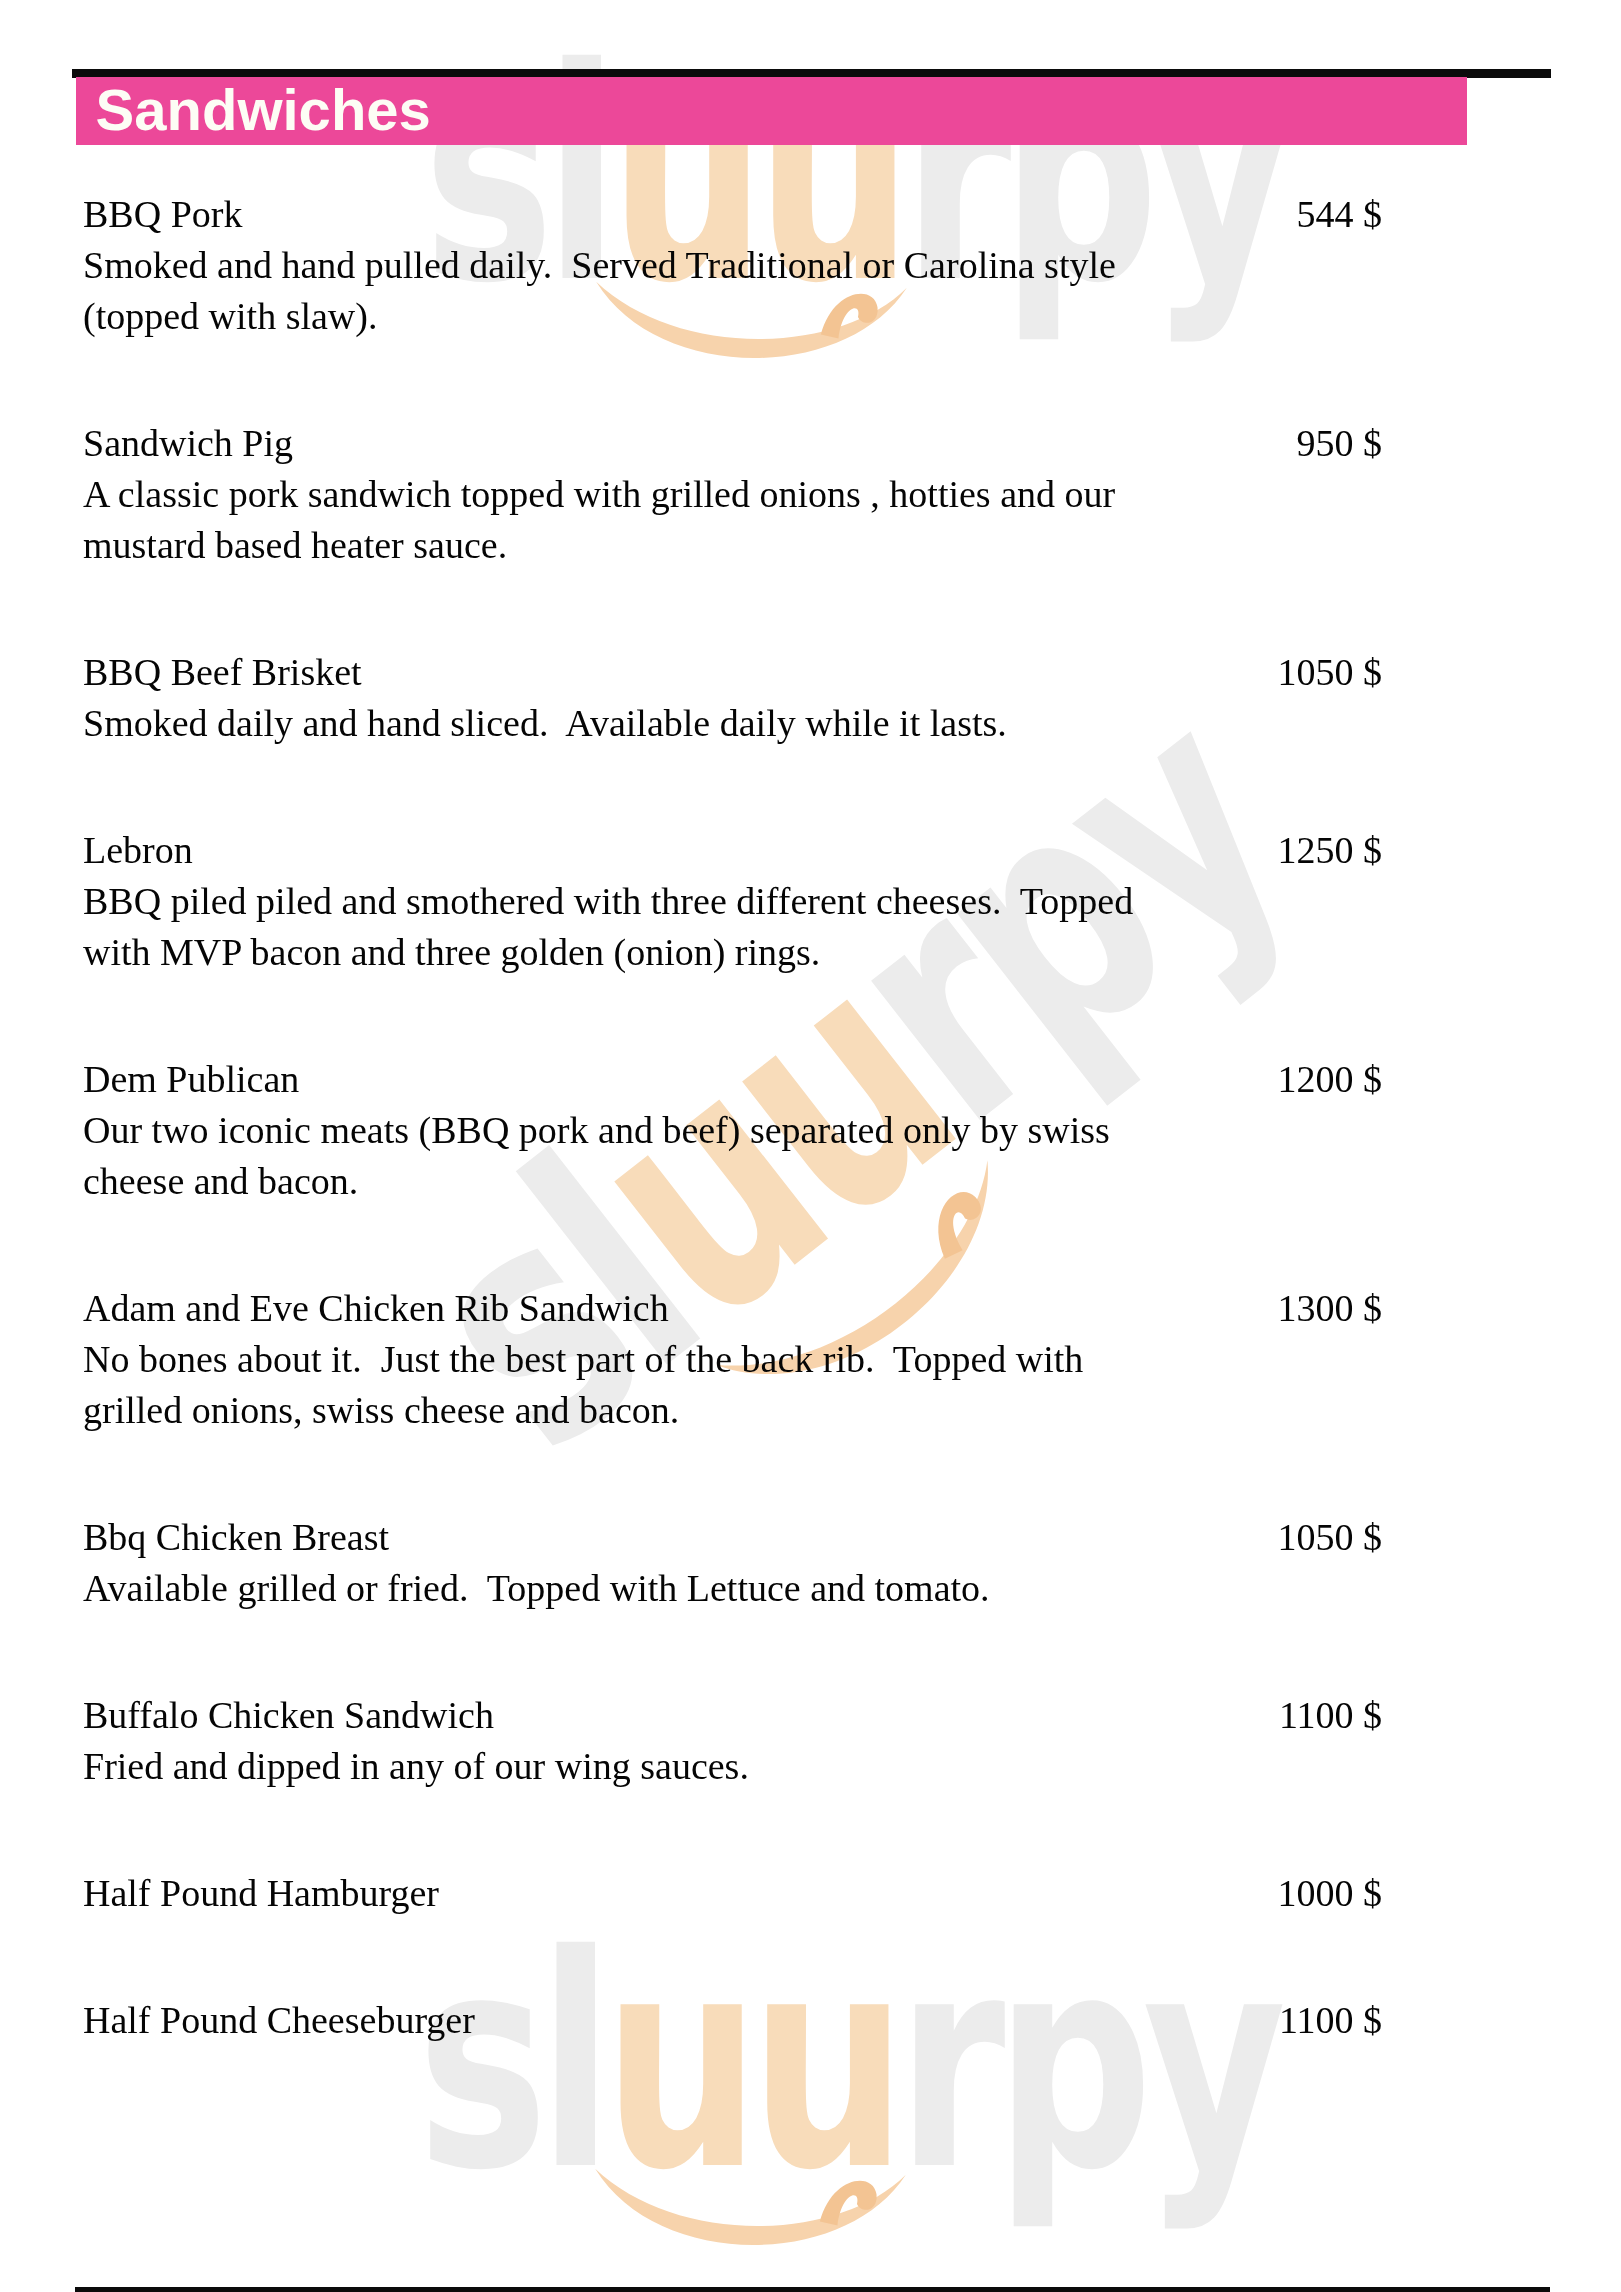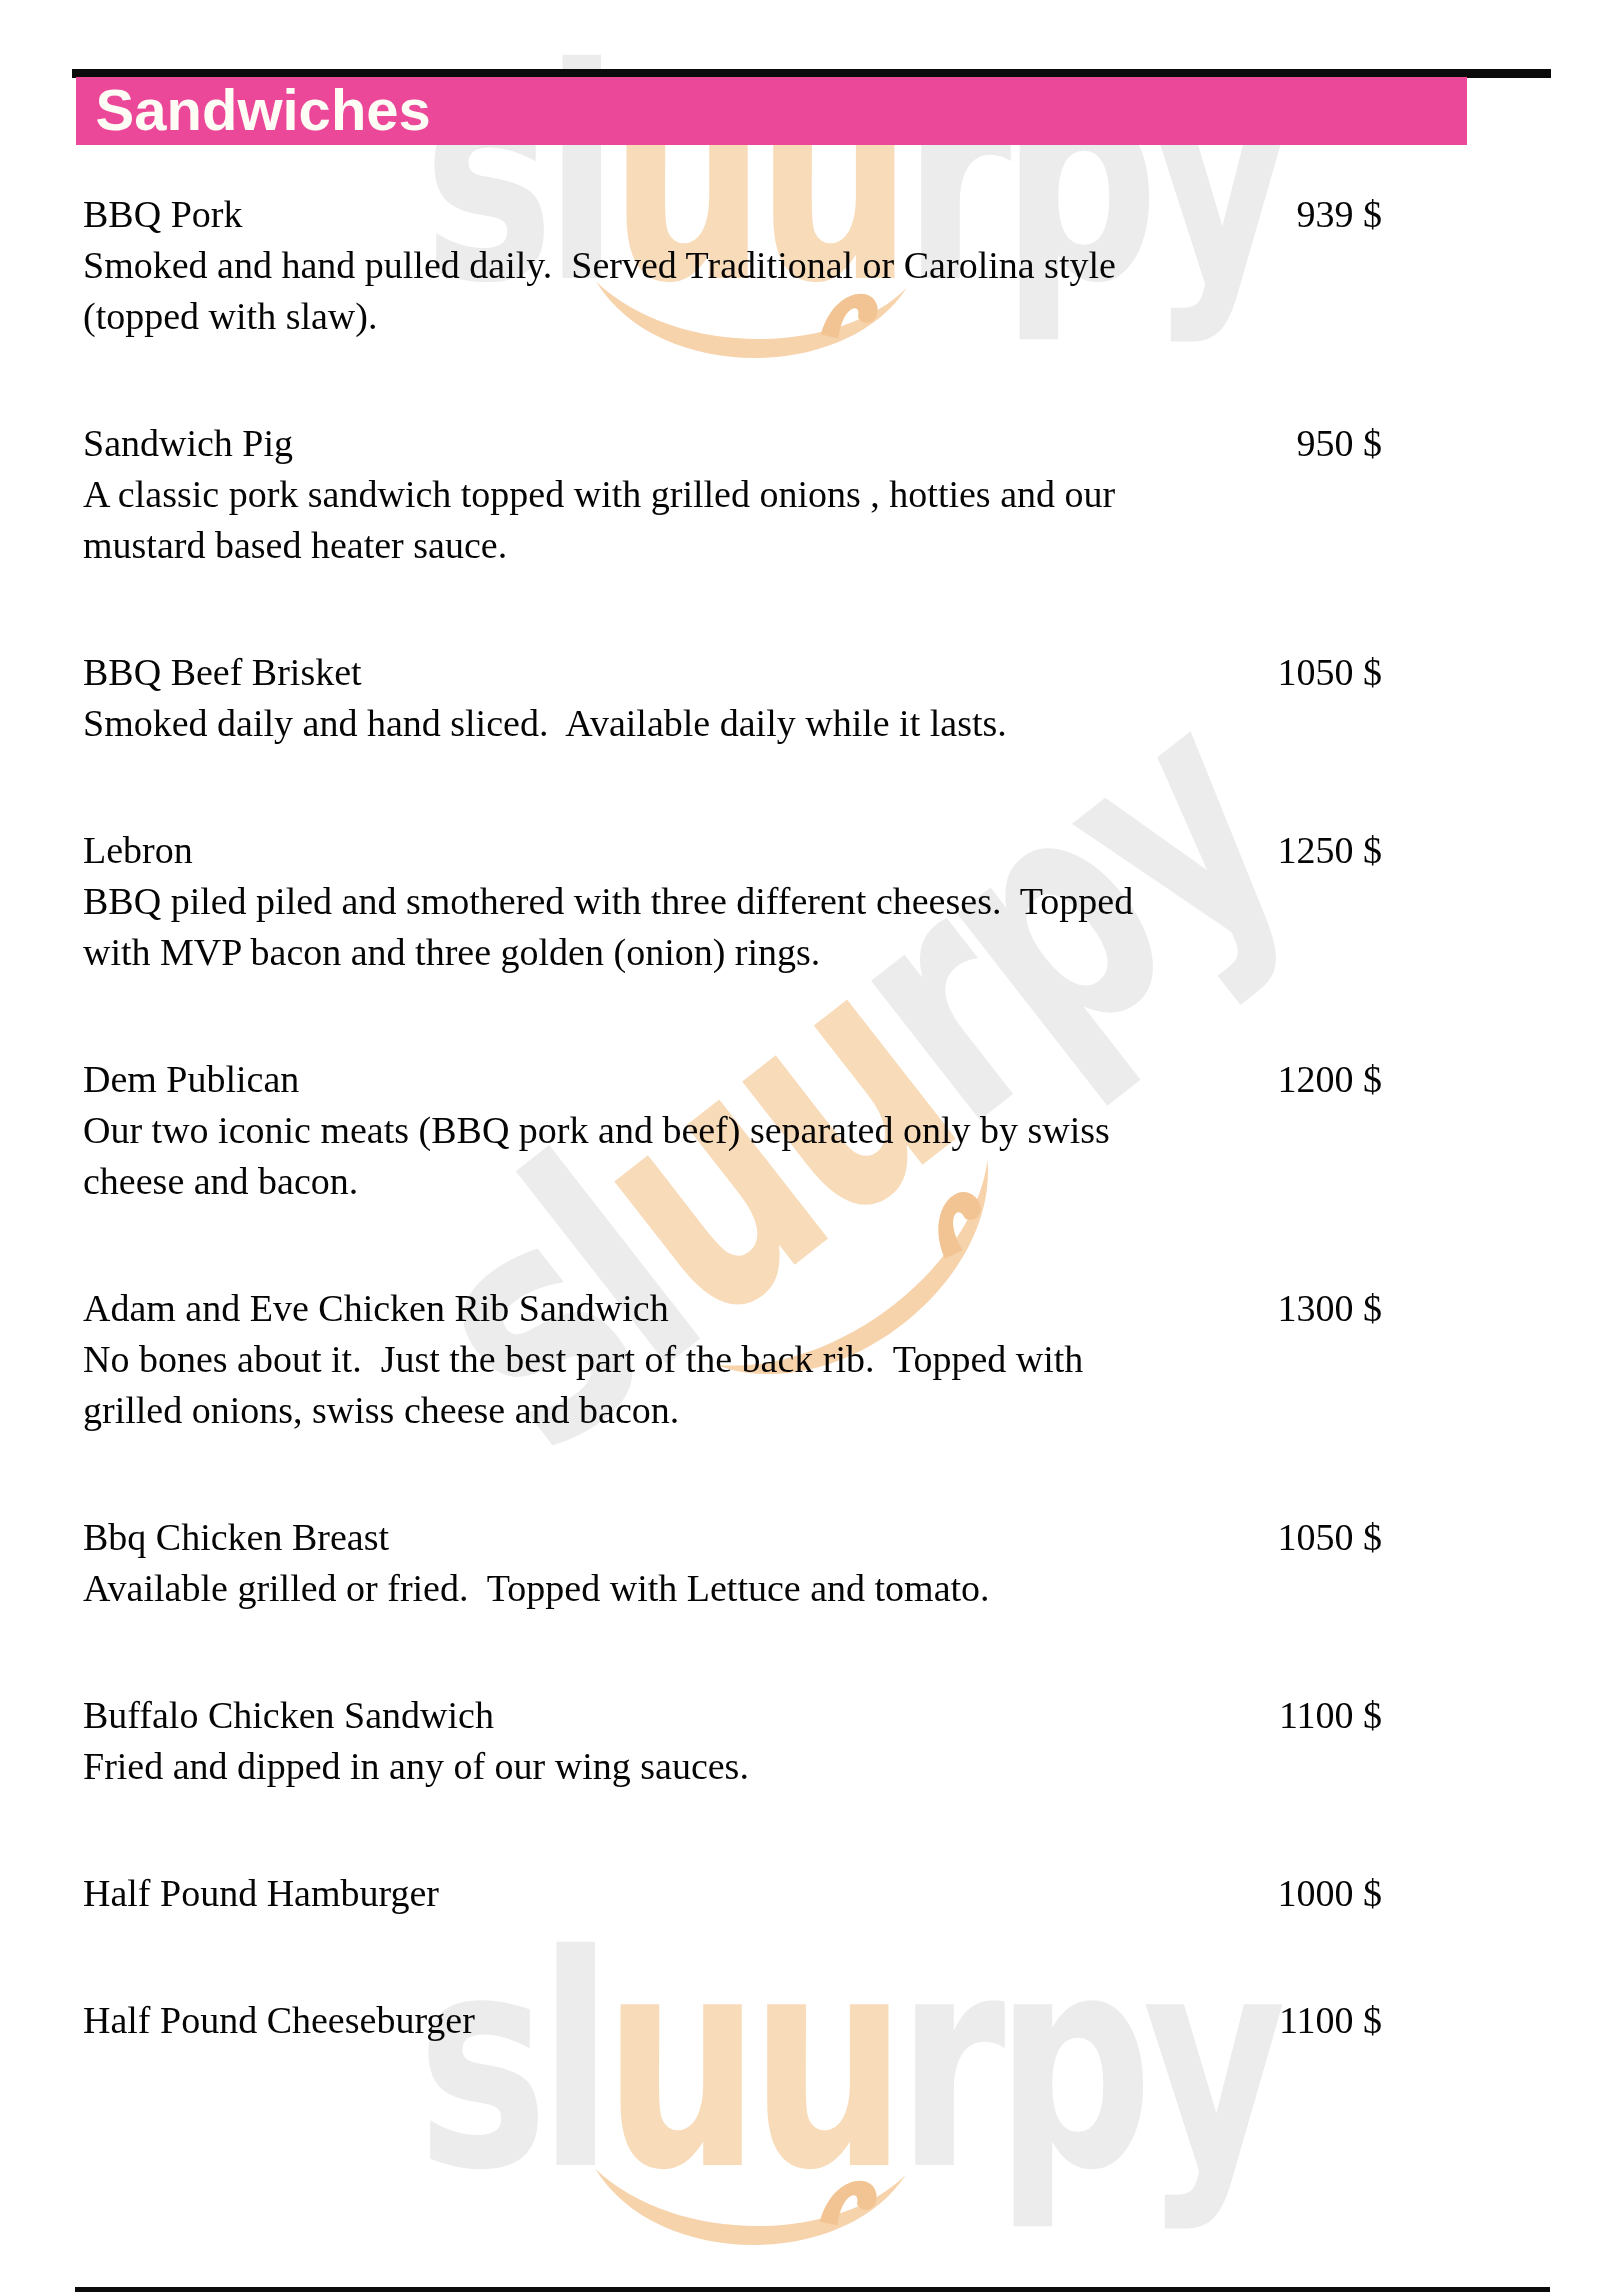--- a/index.html
+++ b/index.html
@@ -128,21 +128,21 @@
 
   <div class="top-bar" style="background: rgb(11, 11, 11);"></div>
   <div class="section-header" style="background: #ec4899; font-weight: bold;">
     <span>Sandwiches</span>
   </div>
 
   <div class="menu">
   <div class="menu-item">
     <div class="item-head">
       <span class="item-name">BBQ Pork</span>
-      <span class="item-price">939 $</span>
+      <span class="item-price">544 $</span>
     </div>
   <div class="desc-line">Smoked and hand pulled daily.  Served Traditional or Carolina style</div>
         <div class="desc-line">(topped with slaw).</div>
       </div>
 
   <div class="menu-item">
     <div class="item-head">
       <span class="item-name">Sandwich Pig</span>
       <span class="item-price">950 $</span>
     </div>

